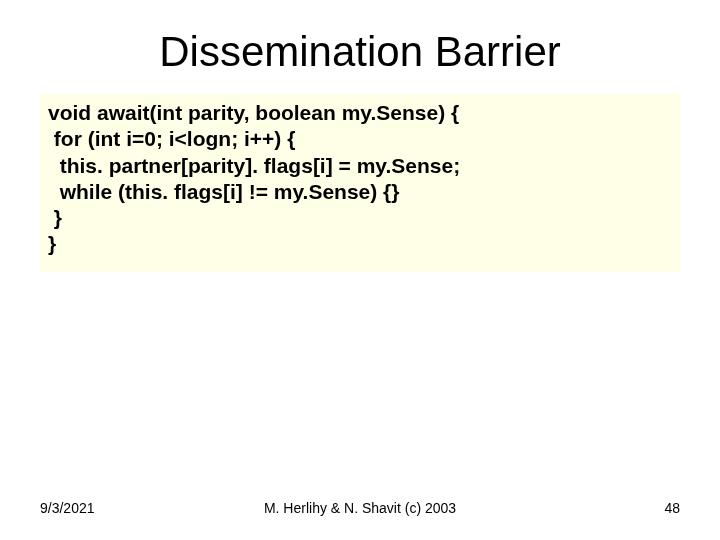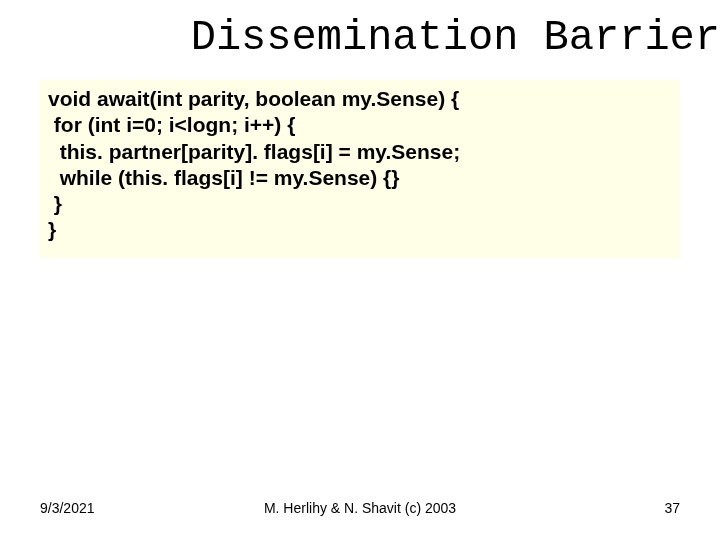--- a/index.html
+++ b/index.html
@@ -11,27 +11,27 @@
     font-family: "Comic Sans MS", "Comic Sans", cursive, sans-serif;
     overflow: hidden;
   }
   .slide {
     position: relative;
     width: 720px;
     height: 540px;
     box-sizing: border-box;
   }
   .title {
-    text-align: right;
+    text-align: center;
     font-size: 42px;
     font-weight: 400;
     color: #000;
-    padding-top: 14px;
+    padding-top: 28px;
     padding-bottom: 18px;
-    font-family: Liberation Mono, monospace;
+    font-family: Liberation Sans, sans-serif;
   }
   .code-block {
     margin: 0 40px 0 40px;
     background: #ffffe8;
     padding: 6px 10px 14px 8px;
     font-family: "Comic Sans MS", "Comic Sans", cursive, sans-serif;
     font-size: 21px;
     font-weight: bold;
     line-height: 1.25;
     color: #000;
@@ -74,15 +74,15 @@
   <div class="code-block"><span>void await(int parity, boolean my.Sense) {</span>
 <span> for (int i=0; i&lt;logn; i++) {</span>
 <span>  this. partner[parity]. flags[i] = my.Sense;</span>
 <span>  while (this. flags[i] != my.Sense) {}</span>
 <span> }</span>
 <span>}</span></div>
 
   <div class="footer">
     <span class="date">9/3/2021</span>
     <span class="attribution">M. Herlihy &amp; N. Shavit (c) 2003</span>
-    <span class="page">37</span>
+    <span class="page">48</span>
   </div>
 </div>
 
 </body></html>

